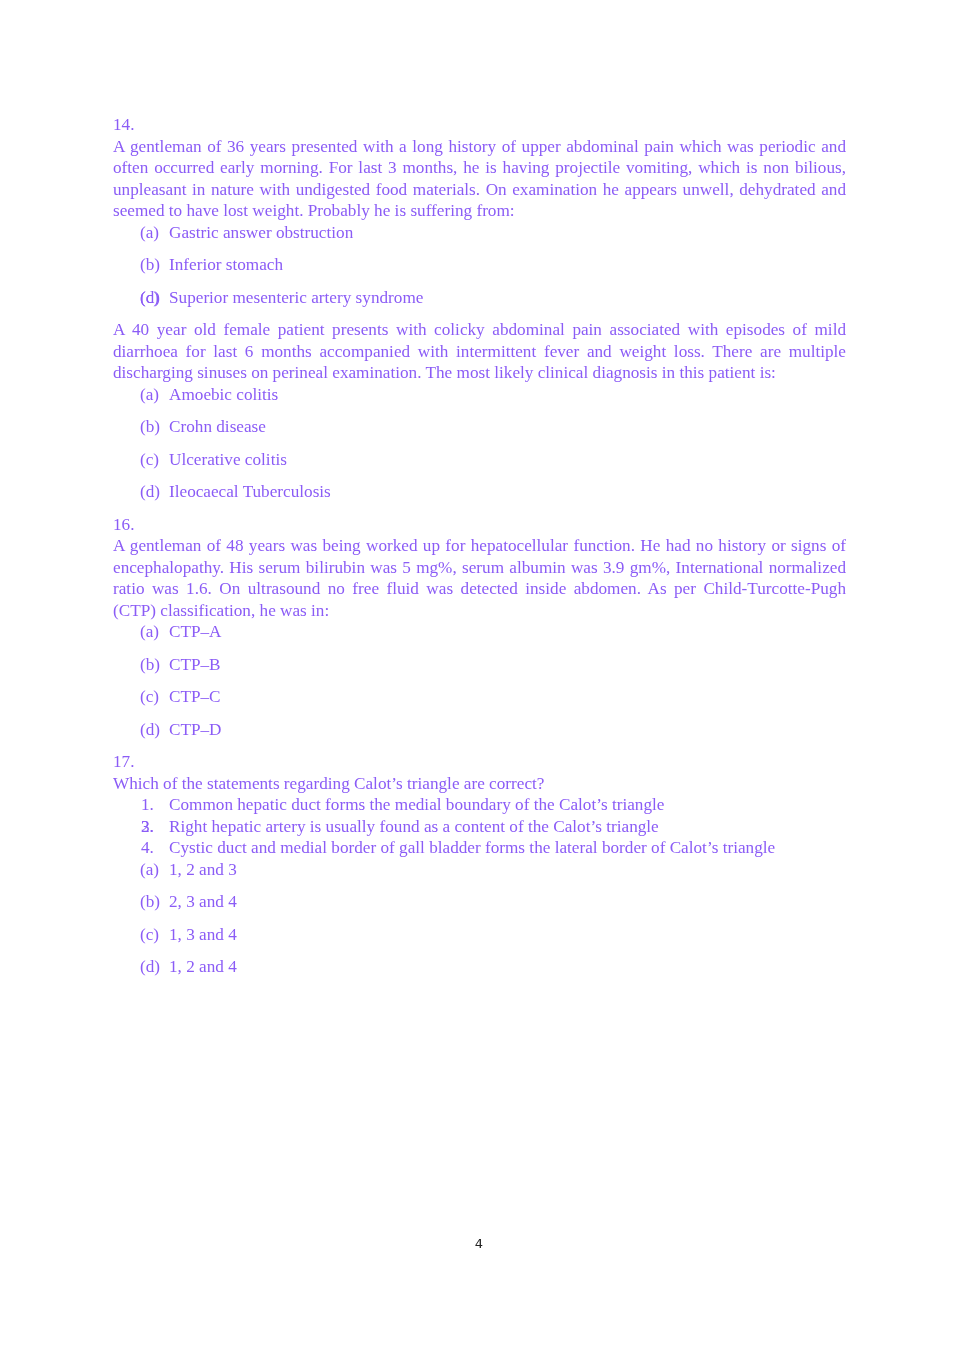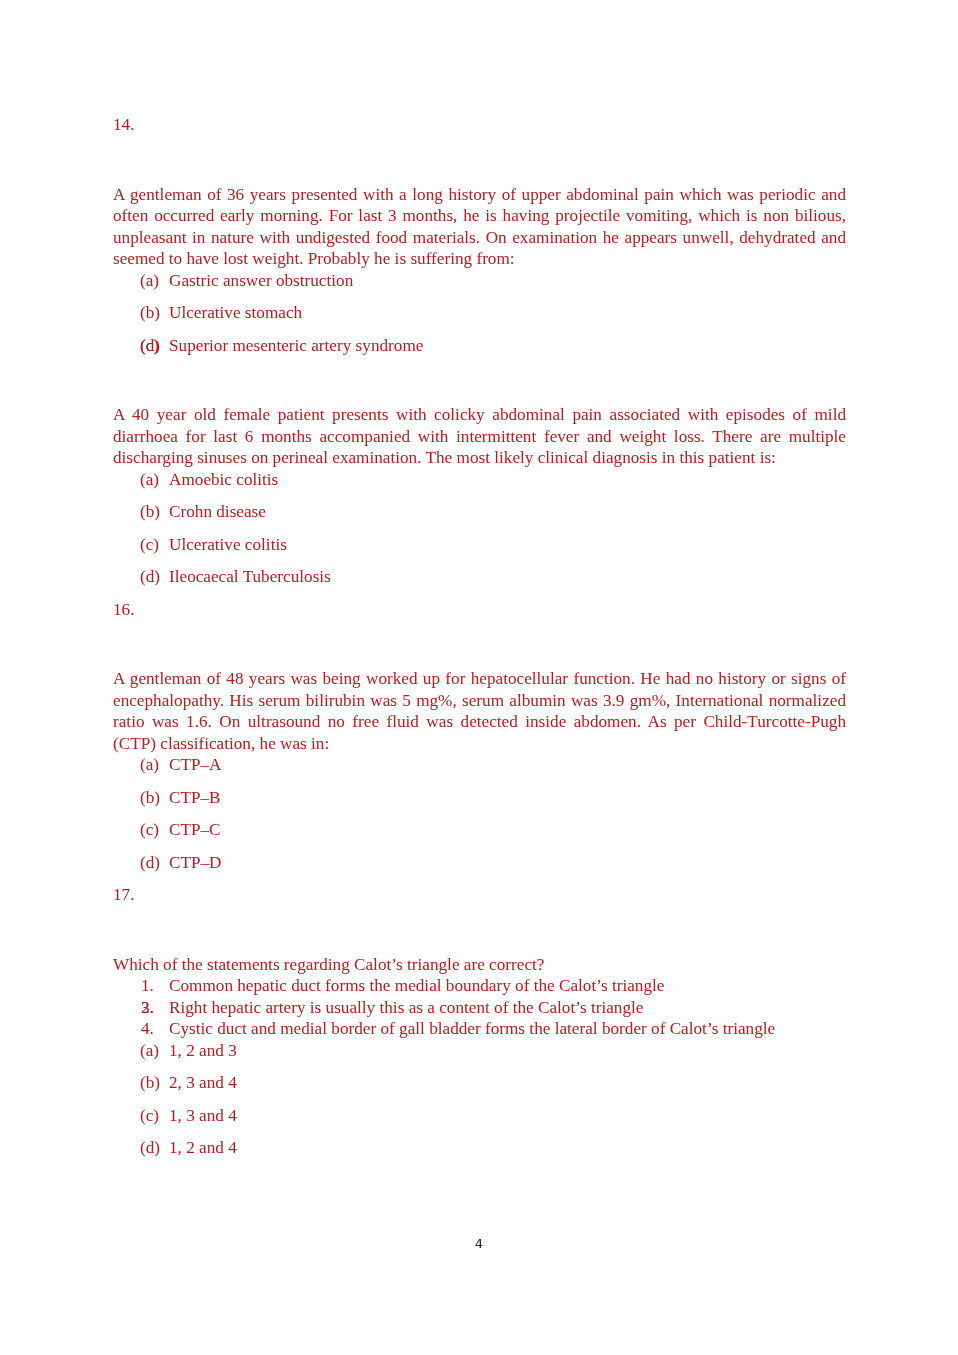--- a/index.html
+++ b/index.html
@@ -1,23 +1,23 @@
 <!DOCTYPE html>
 <html><head>
 <meta charset="utf-8">
 <style>
   html, body { margin: 0; padding: 0; background: #ffffff; }
   body { width: 958px; height: 1355px; position: relative; overflow: hidden; }
   .page {
     position: absolute; left: 113px; top: 114px; width: 733px;
-    font-family: "Liberation Serif", serif; font-size: 17.2px; color: #b91c1c;
+    font-family: "Liberation Serif", serif; font-size: 17.2px; color: #8b5cf6;
     line-height: 21.5px;
   }
   .qnum { display: block; }
-  .stem { text-align: justify; display: block; margin-top: 48px; }
+  .stem { text-align: justify; display: block; }
   .opts { margin: 0; padding: 0; list-style: none; }
   .opt { position: relative; padding-left: 56px; margin-bottom: 11px; }
   .opt .lbl { position: absolute; left: 27px; }
   .opt .txt { }
   .question { margin-bottom: 4px; }
   .stmts { margin: 0; padding: 0; list-style: none; }
   .stmt { position: relative; padding-left: 56px; text-align: justify; }
   .stmt .lbl { position: absolute; left: 28px; }
   .page-number {
     position: absolute; left: 0; width: 958px; top: 1236px; text-align: center;
@@ -27,21 +27,21 @@
 </head>
 <body>
 
 <div class="page">
 
   <div class="question">
     <span class="qnum">14.</span>
     <span class="stem">A gentleman of 36 years presented with a long history of upper abdominal pain which was periodic and often occurred early morning. For last 3 months, he is having projectile vomiting, which is non bilious, unpleasant in nature with undigested food materials. On examination he appears unwell, dehydrated and seemed to have lost weight. Probably he is suffering from:</span>
     <ul class="opts">
       <li class="opt"><span class="lbl">(a)</span><span class="txt">Gastric answer obstruction</span></li>
-      <li class="opt"><span class="lbl">(b)</span><span class="txt">Ulcerative stomach</span></li>
+      <li class="opt"><span class="lbl">(b)</span><span class="txt">Inferior stomach</span></li>
       <li class="opt"><span class="lbl">(c)</span></li>
       <li class="opt"><span class="lbl">(d)</span><span class="txt">Superior mesenteric artery syndrome</span></li>
     </ul>
   </div>
 
   <div class="question">
     <span class="stem">A 40 year old female patient presents with colicky abdominal pain associated with episodes of mild diarrhoea for last 6 months accompanied with intermittent fever and weight loss. There are multiple discharging sinuses on perineal examination. The most likely clinical diagnosis in this patient is:</span>
     <ul class="opts">
       <li class="opt"><span class="lbl">(a)</span><span class="txt">Amoebic colitis</span></li>
       <li class="opt"><span class="lbl">(b)</span><span class="txt">Crohn disease</span></li>
@@ -60,21 +60,21 @@
       <li class="opt"><span class="lbl">(d)</span><span class="txt">CTP–D</span></li>
     </ul>
   </div>
 
   <div class="question">
     <span class="qnum">17.</span>
     <span class="stem">Which of the statements regarding Calot’s triangle are correct?</span>
     <ul class="stmts">
       <li class="stmt"><span class="lbl">1.</span><span>Common hepatic duct forms the medial boundary of the Calot’s triangle</span></li>
       <li class="stmt"><span class="lbl">2.</span></li>
-      <li class="stmt"><span class="lbl">3.</span><span>Right hepatic artery is usually this as a content of the Calot’s triangle</span></li>
+      <li class="stmt"><span class="lbl">3.</span><span>Right hepatic artery is usually found as a content of the Calot’s triangle</span></li>
       <li class="stmt"><span class="lbl">4.</span><span>Cystic duct and medial border of gall bladder forms the lateral border of Calot’s triangle</span></li>
     </ul>
     <ul class="opts">
       <li class="opt"><span class="lbl">(a)</span><span class="txt">1, 2 and 3</span></li>
       <li class="opt"><span class="lbl">(b)</span><span class="txt">2, 3 and 4</span></li>
       <li class="opt"><span class="lbl">(c)</span><span class="txt">1, 3 and 4</span></li>
       <li class="opt"><span class="lbl">(d)</span><span class="txt">1, 2 and 4</span></li>
     </ul>
   </div>
 

